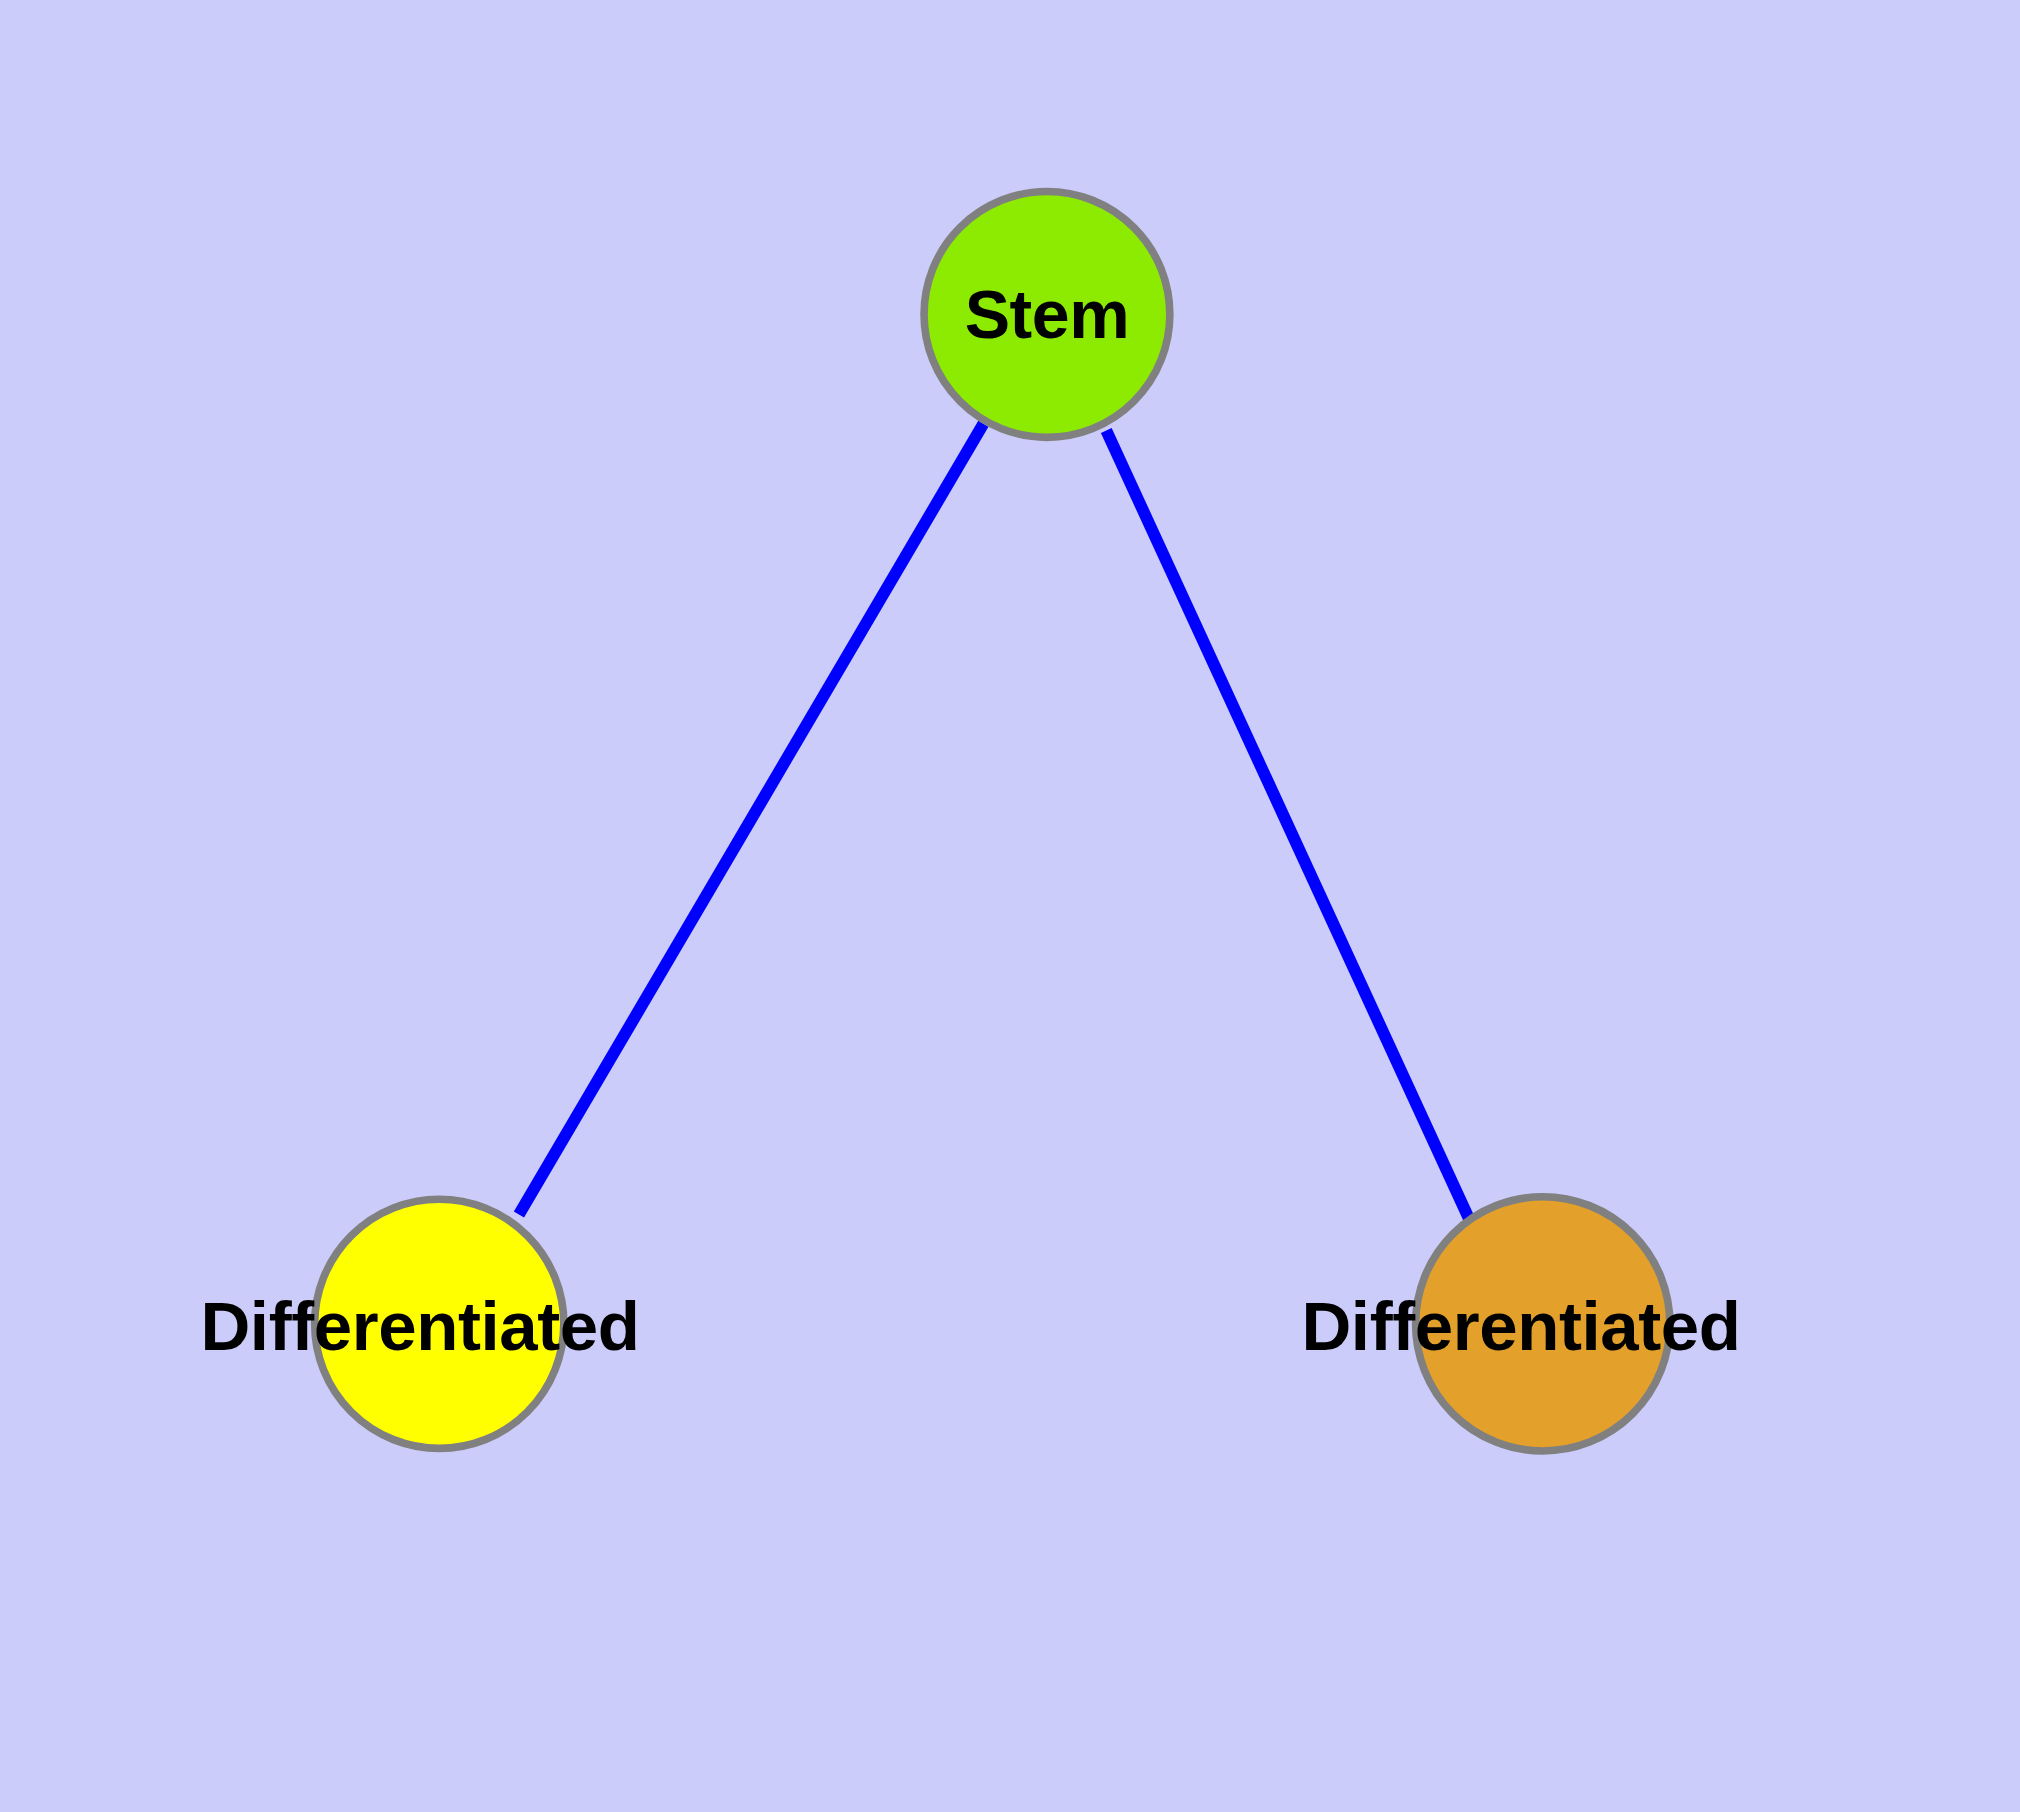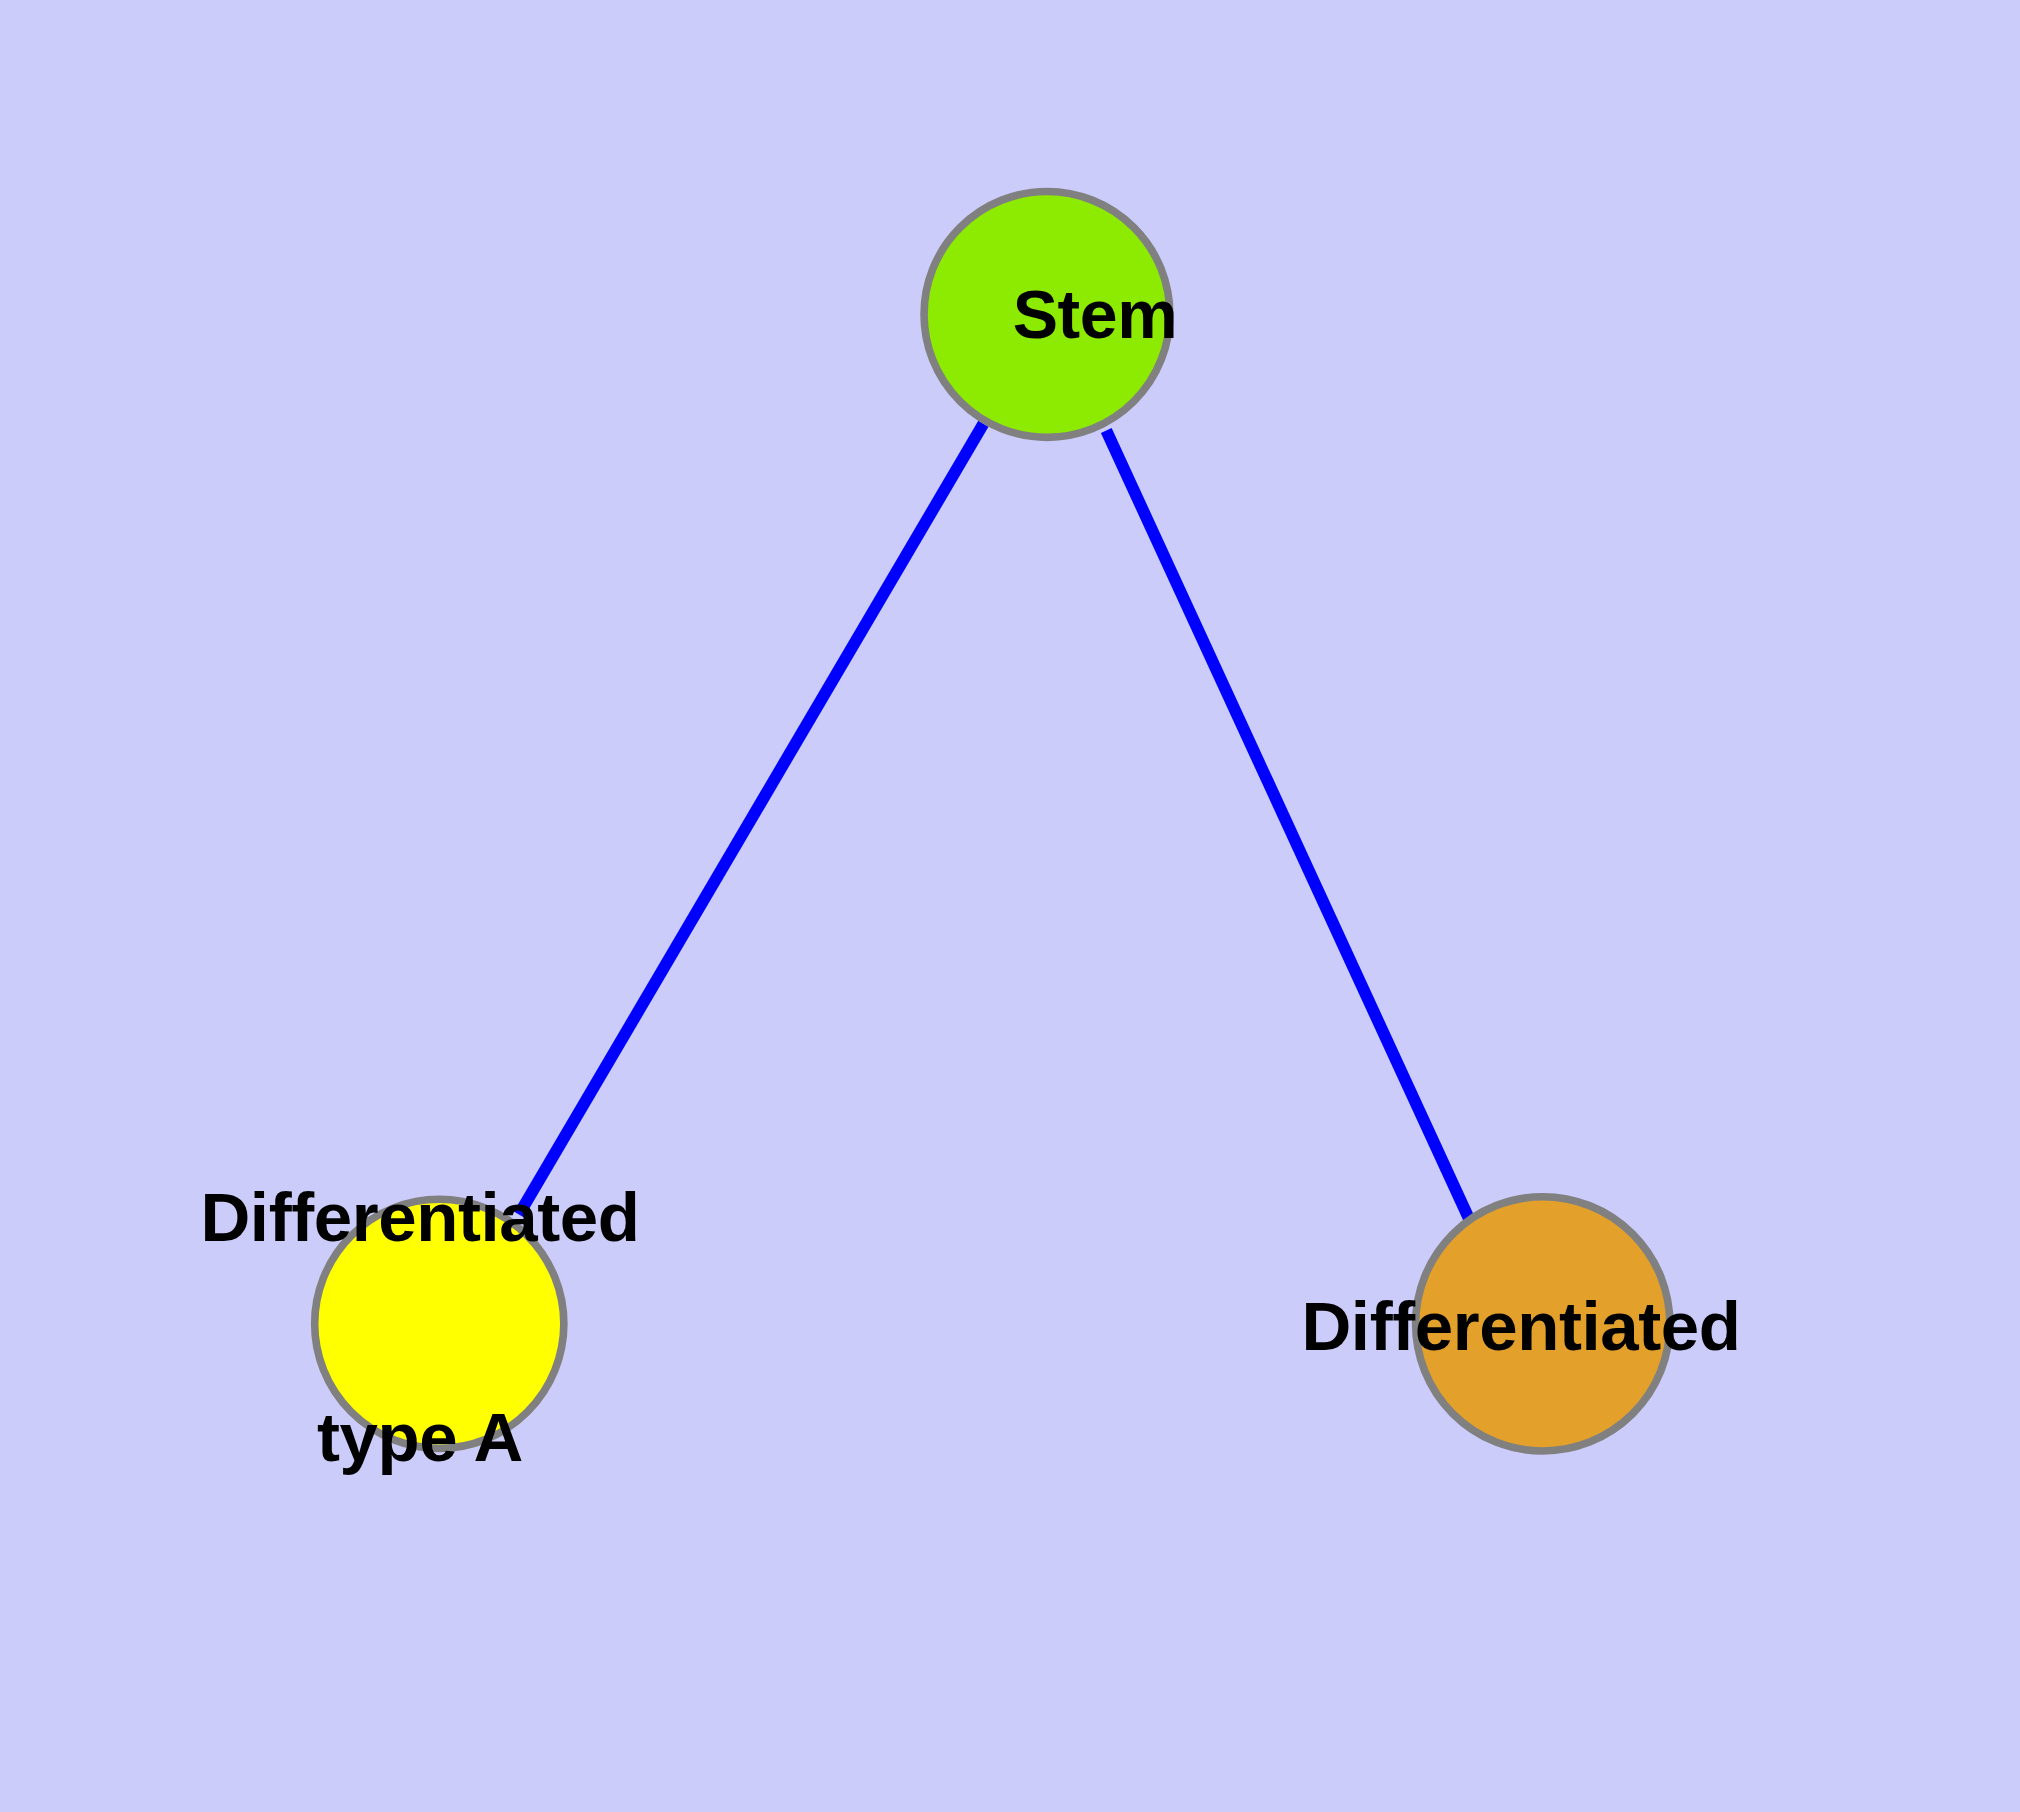--- a/index.html
+++ b/index.html
@@ -32,21 +32,21 @@
     font-weight: bold;
     font-family: "Liberation Sans", sans-serif;
     line-height: 1.06;
     text-align: center;
     white-space: pre;
     letter-spacing: -0.4px;
     pointer-events: none;
   }
   #label-stem {
     font-size: 68px;
-    left: 1095px;
+    left: 1047px;
     top: 314px;
     transform: translate(-50%, -50%);
   }
   #label-diffA {
     font-size: 69px;
     left: 420px;
     top: 1327px;
     transform: translate(-50%, -50%);
   }
   #label-diffB {
@@ -74,21 +74,20 @@
       <circle cx="1235" cy="371" r="145" fill="#8ceb00" stroke="#808080" stroke-width="9"></circle>
       <circle cx="518" cy="1562" r="147" fill="#ffff00" stroke="#808080" stroke-width="9"></circle>
       <circle cx="1820" cy="1562" r="150" fill="#e3a02a" stroke="#808080" stroke-width="9"></circle>
     </g>
   </svg>
 
   <div class="node-label" id="label-stem">Stem</div>
 
   <div class="node-label" id="label-diffA">
     <div>Differentiated</div>
-    <div>type A</div>
   </div>
 
   <div class="node-label" id="label-diffB">
     <div>Differentiated</div>
   </div>
 
 </div>
 
 
 </body></html>

